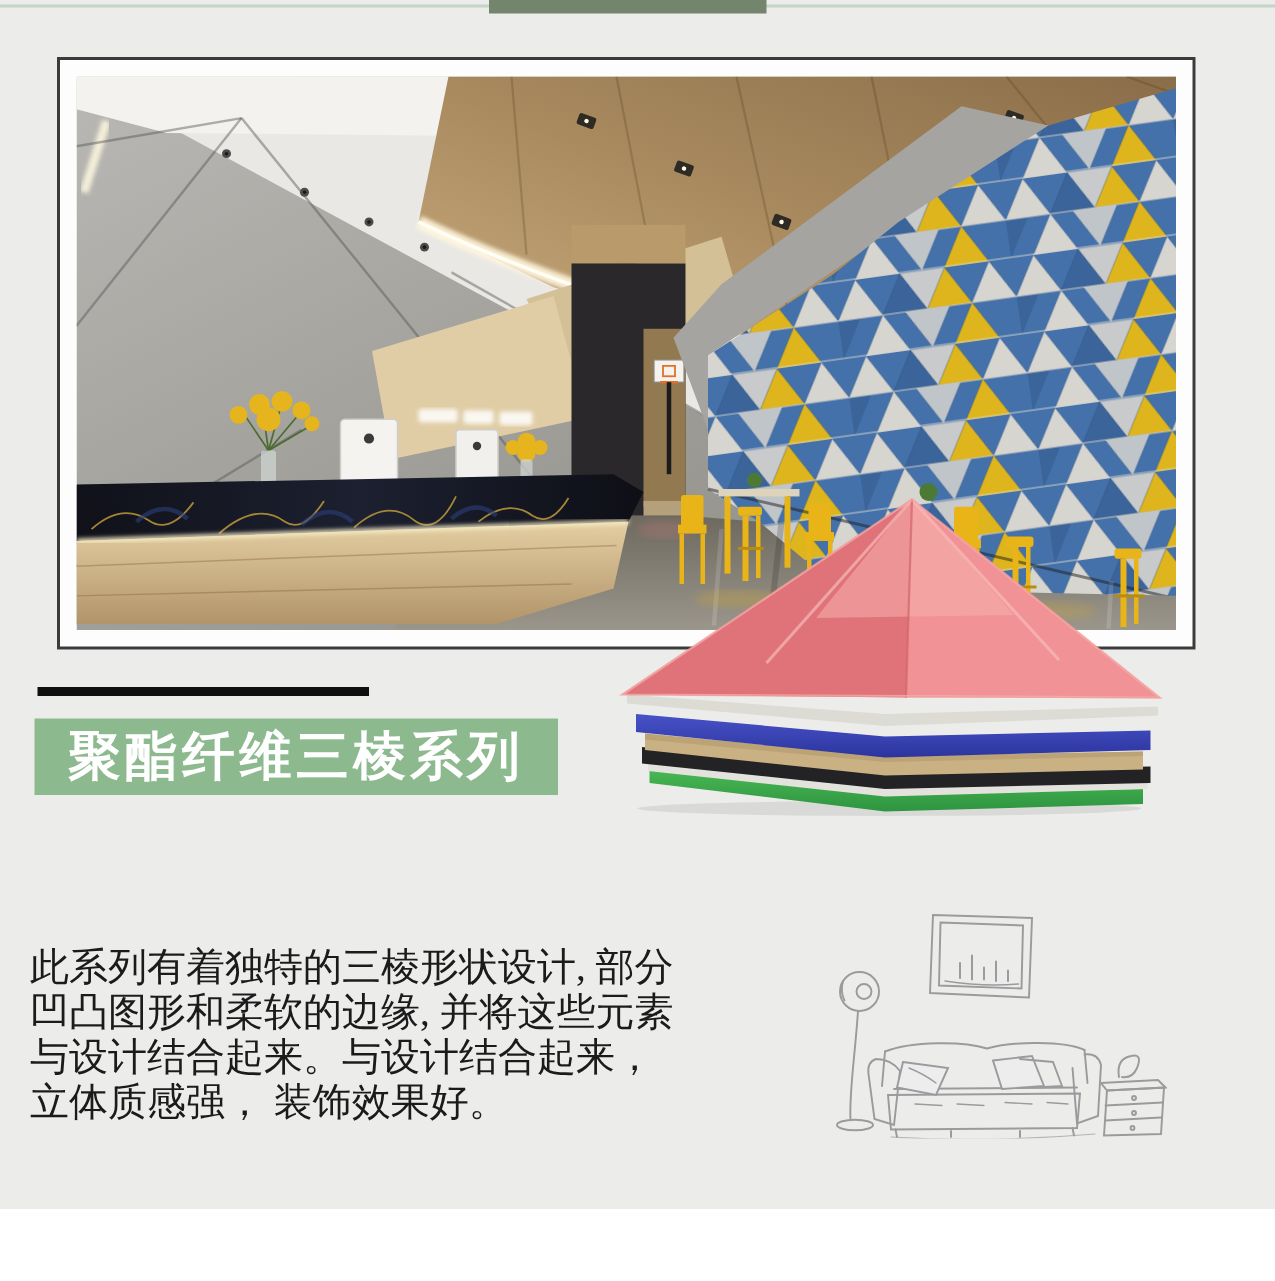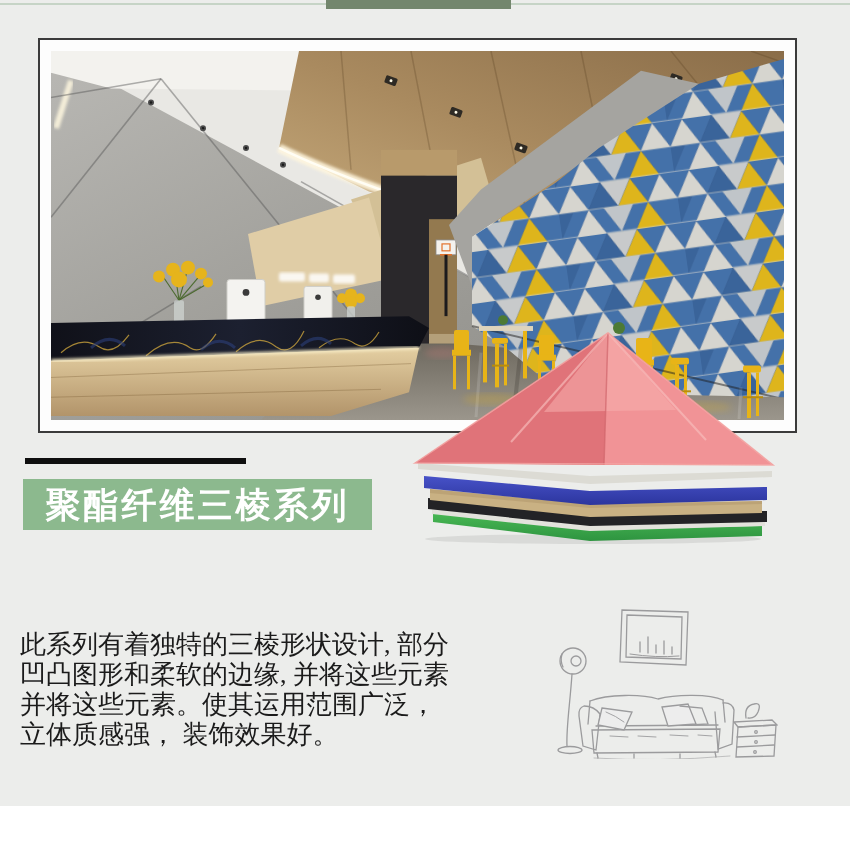--- a/index.html
+++ b/index.html
@@ -293,21 +293,21 @@
             <line x1="692" y1="350" x2="712" y2="350" stroke="#b98c0d" stroke-width="2"></line>
         </g>
       </g>
     </svg>
   </figure>
 
   <div class="black-rule"></div>
   <div class="title-band">聚酯纤维三棱系列</div>
   <p class="description">此系列有着独特的三棱形状设计, 部分
 凹凸图形和柔软的边缘, 并将这些元素
-并将这些元素。使其运用范围广泛，
+与设计结合起来。与设计结合起来，
 立体质感强， 装饰效果好。</p>
 
   <svg class="stack-svg" width="370" height="215" viewBox="0 0 370 215">
     <defs>
       <linearGradient id="redGrad" x1="0" y1="0" x2="0" y2="1">
         <stop offset="0" stop-color="#f09а9a"></stop>
           <stop offset="0" stop-color="#f09a9a"></stop>
         <stop offset="1" stop-color="#dd5a5f"></stop>
       </linearGradient>
       <linearGradient id="blueLay" x1="0" y1="0" x2="0" y2="1">

